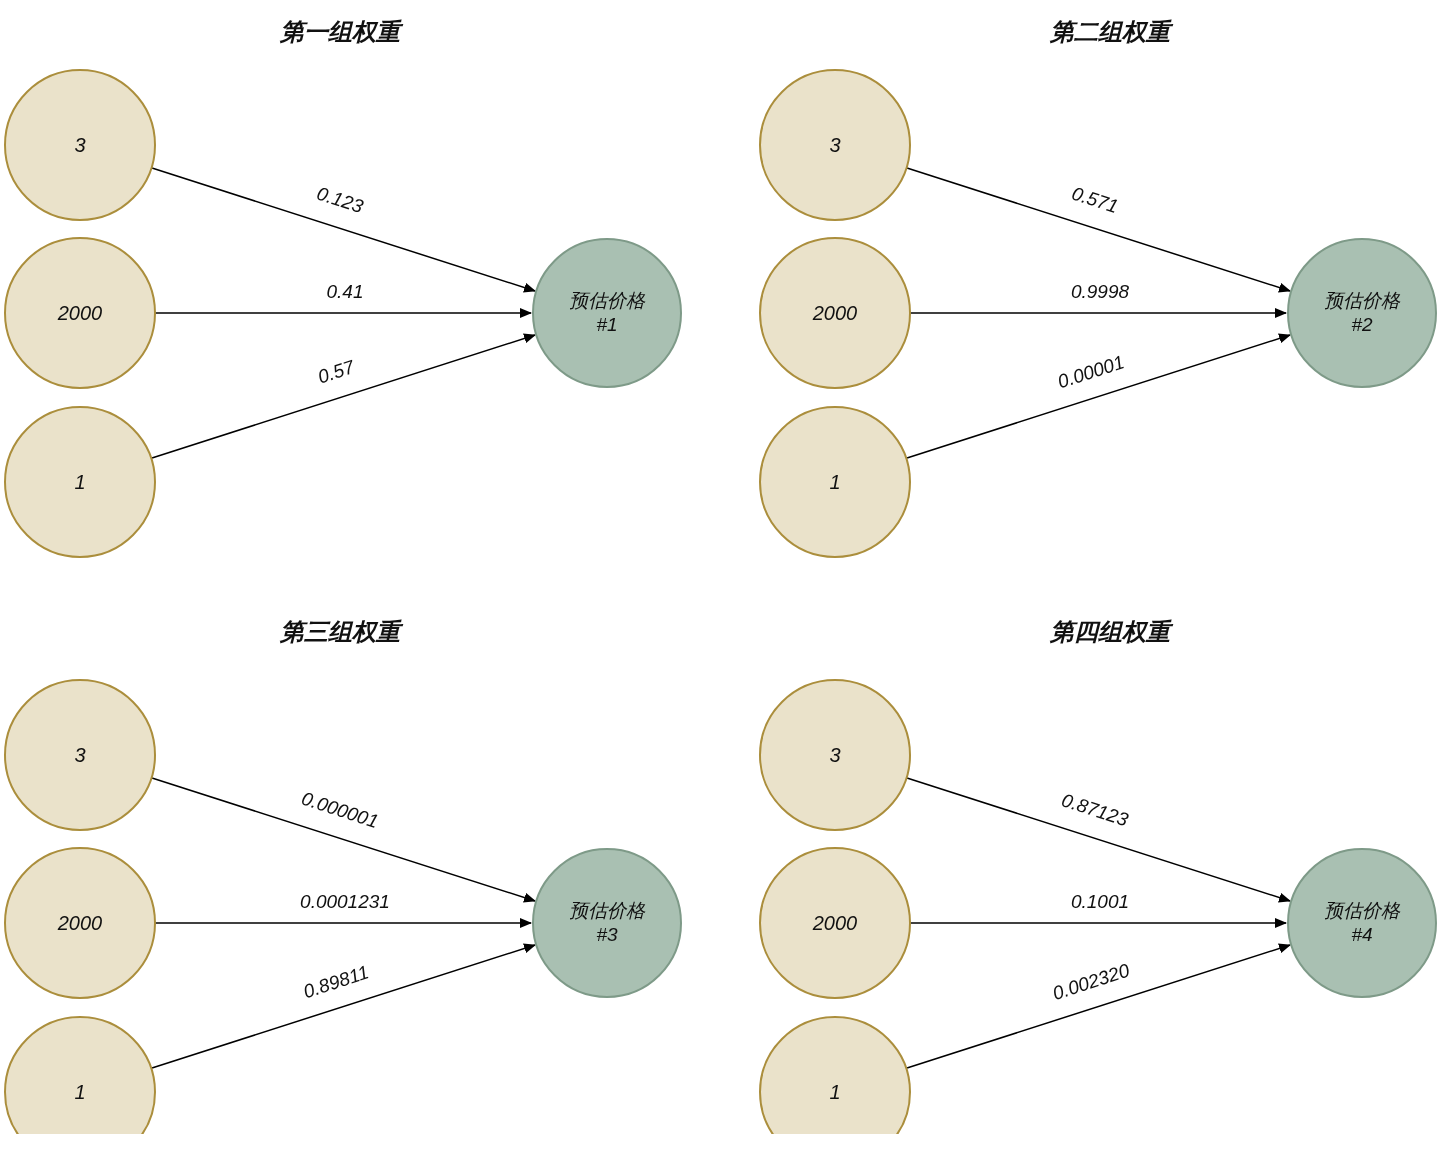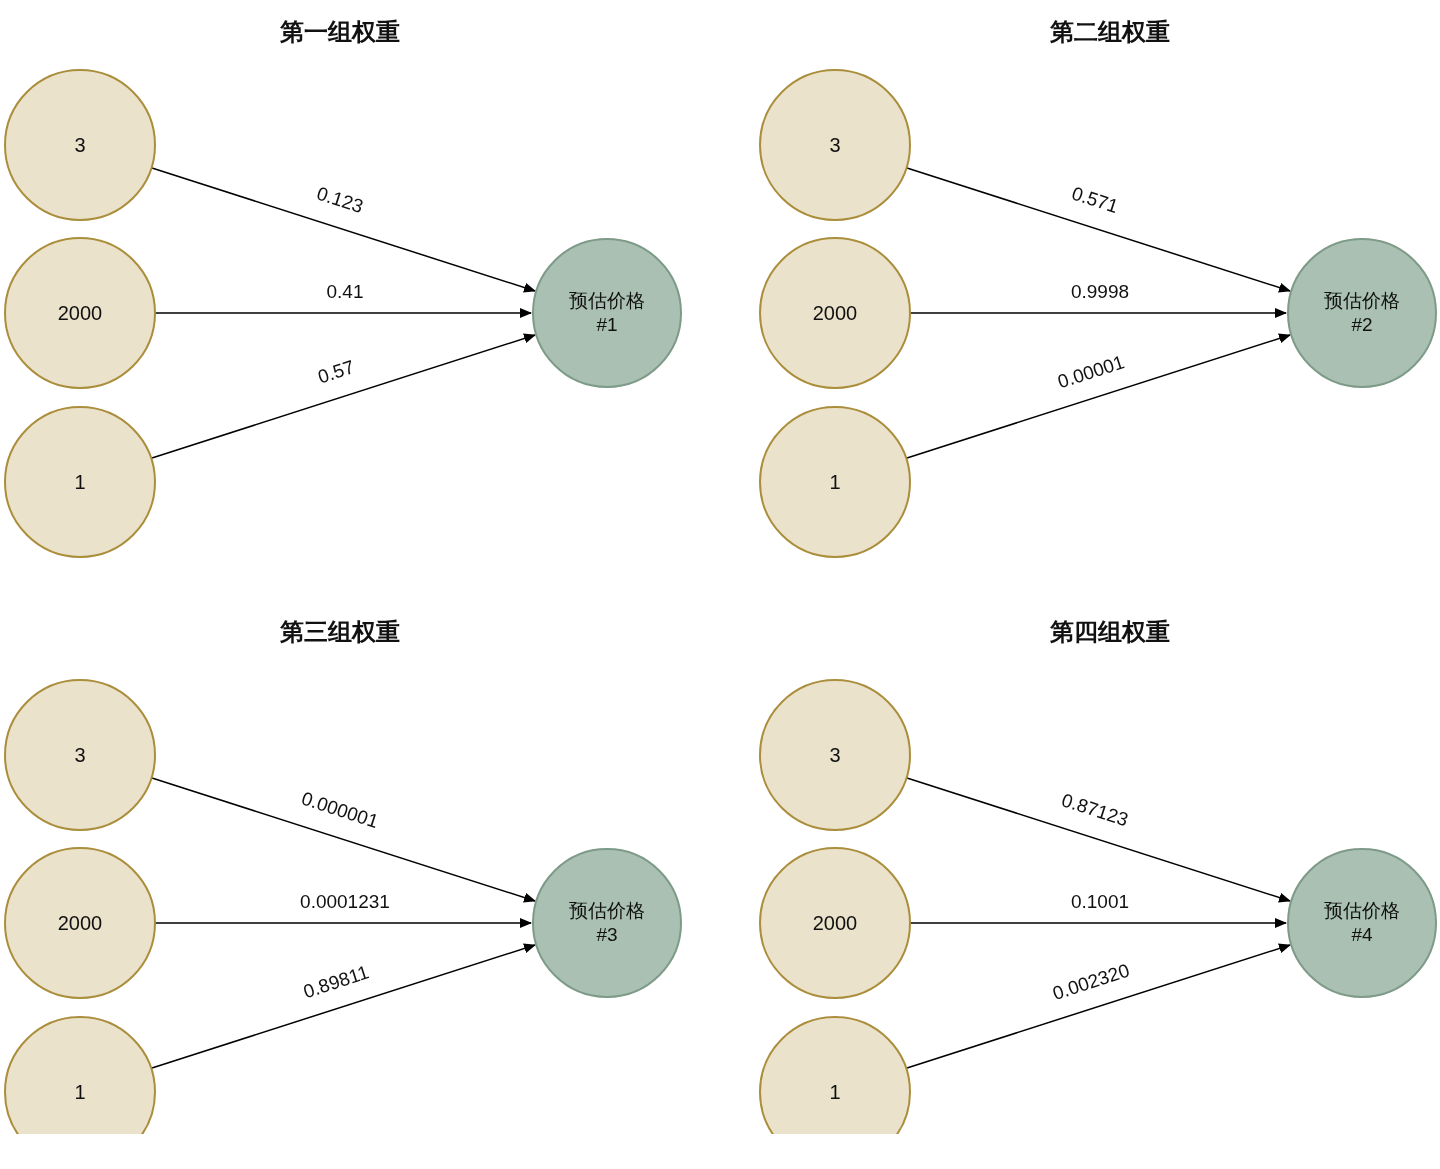--- a/index.html
+++ b/index.html
@@ -4,20 +4,21 @@
 <style>
   html, body {
     margin: 0;
     padding: 0;
     background: #ffffff;
   }
   .canvas-wrap {
     width: 1440px;
     height: 1134px;
     background: #ffffff;
+    font-style: italic;
   }
   svg { display: block; }
   text {
     font-family: "Liberation Sans", "DejaVu Sans", sans-serif;
     fill: #111111;
   }
   .title {
     font-size: 24px;
     font-weight: 700;
     text-anchor: middle;

